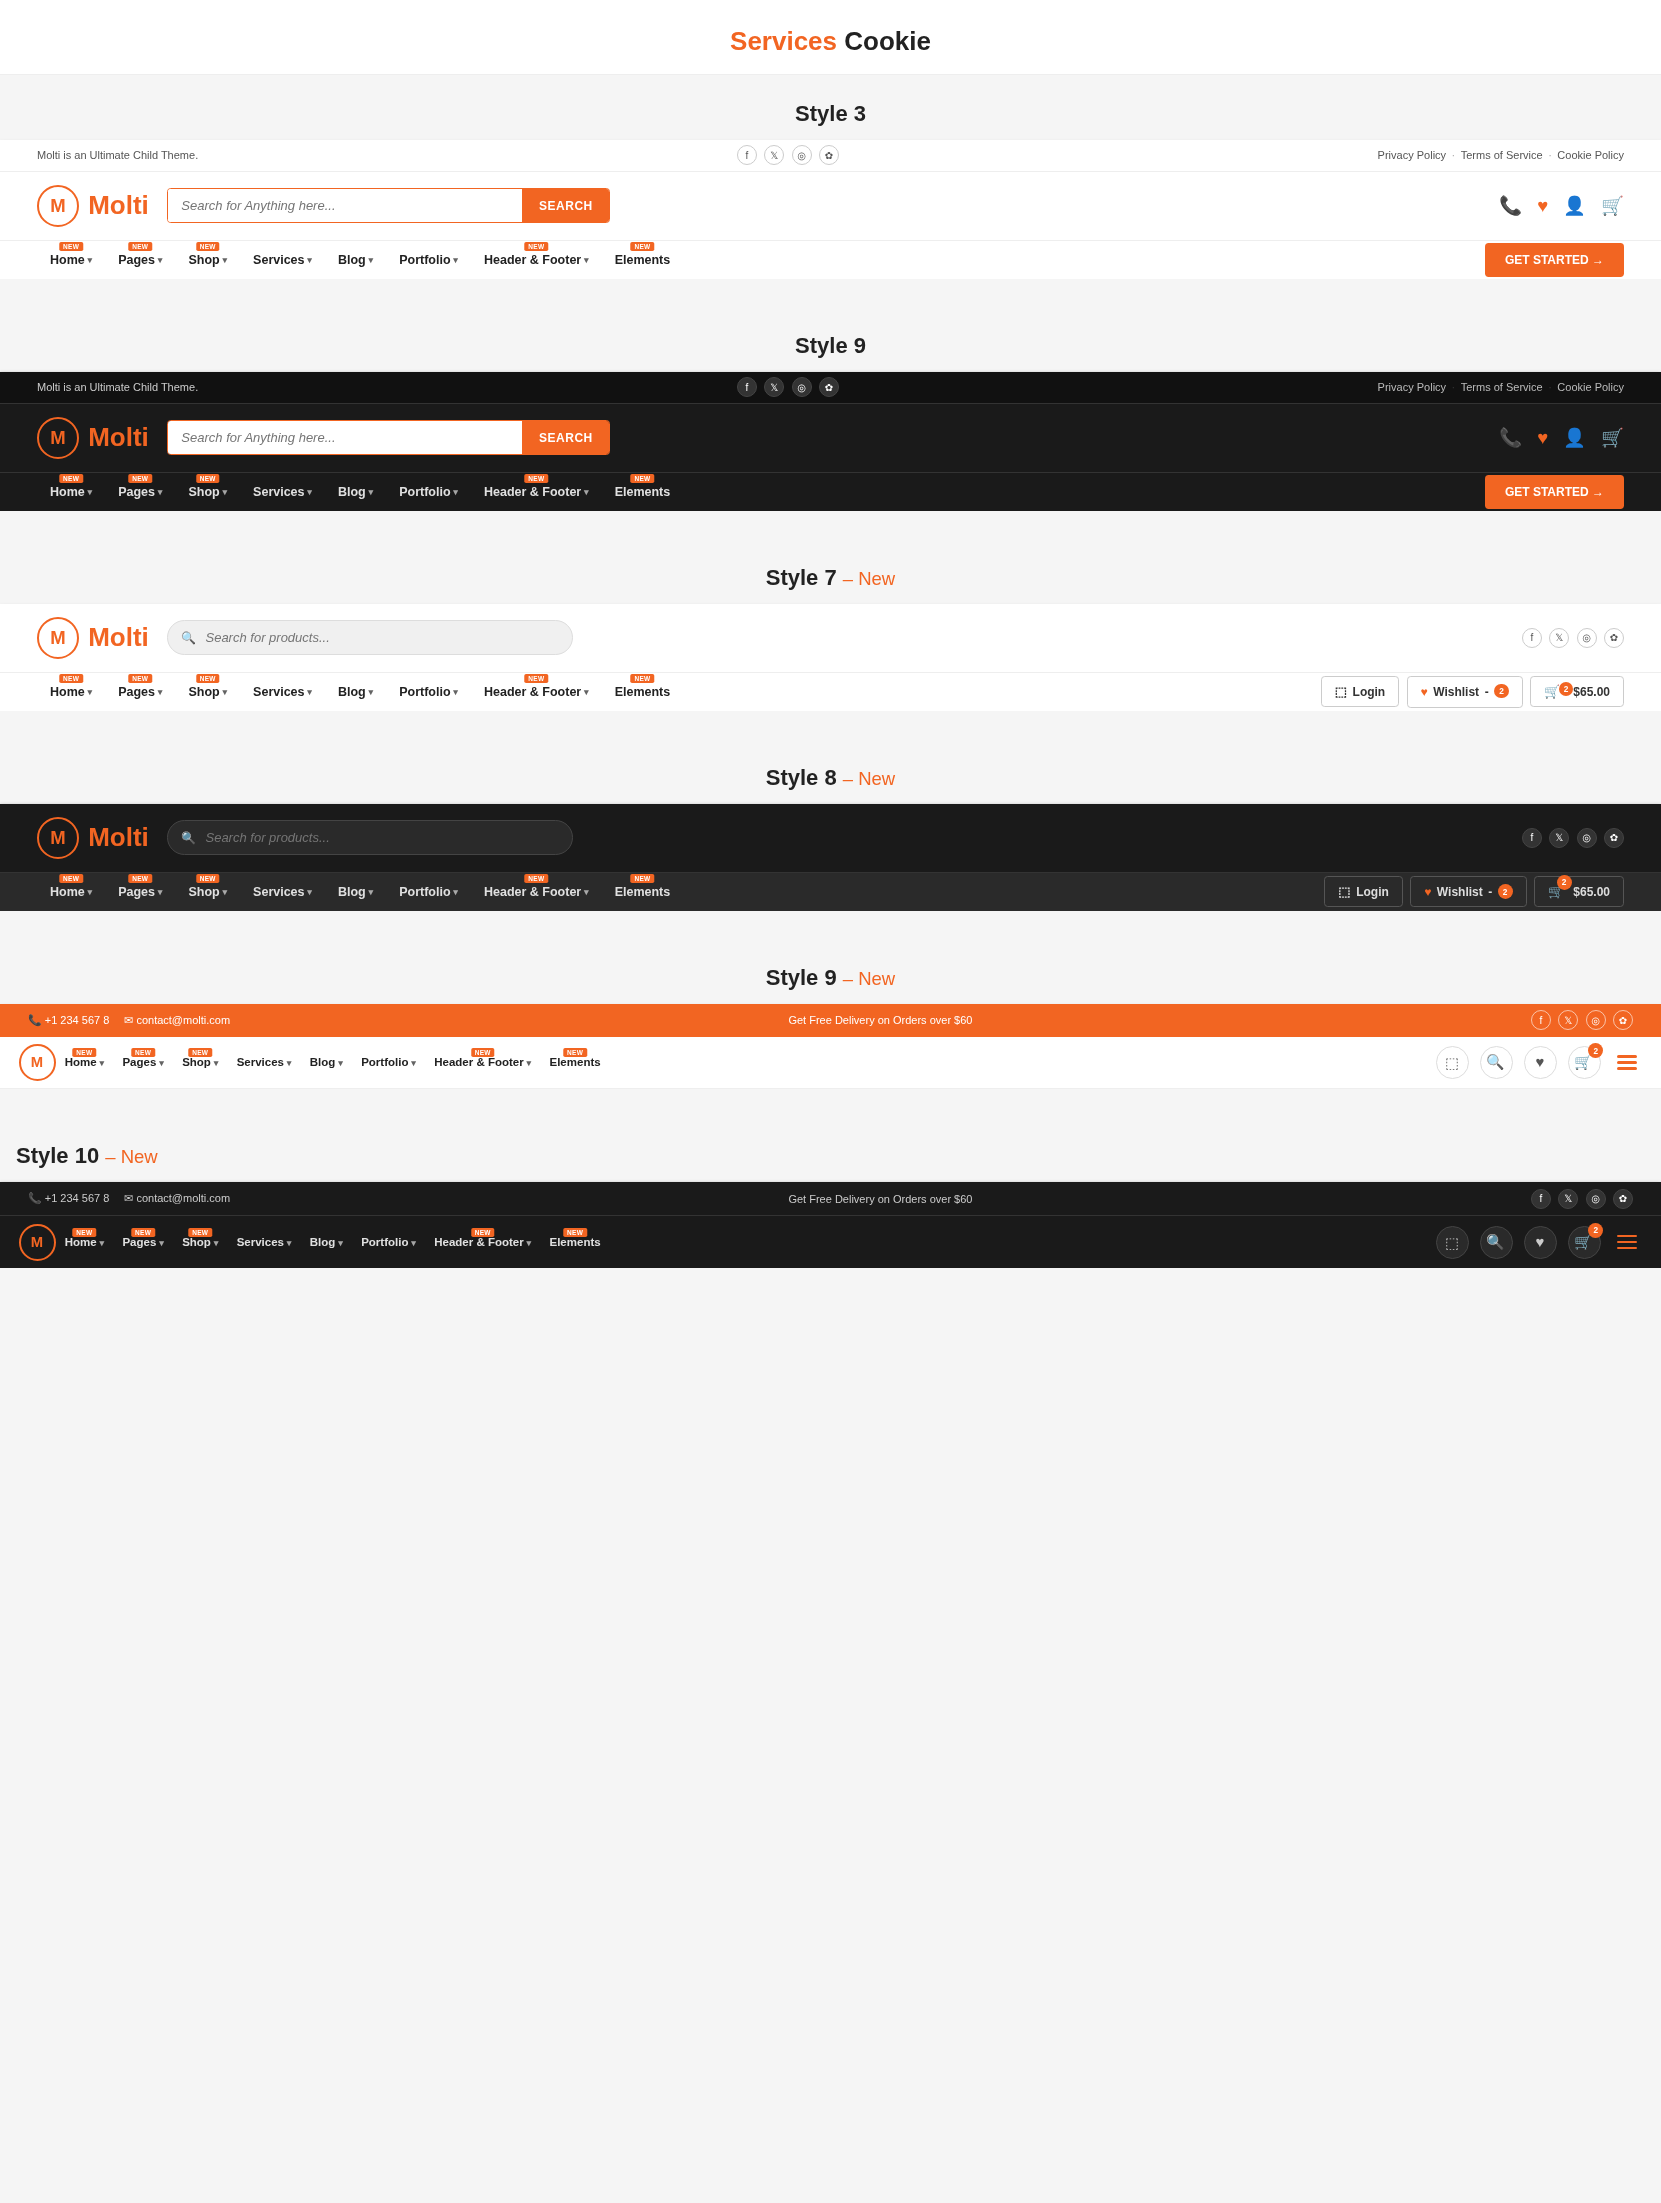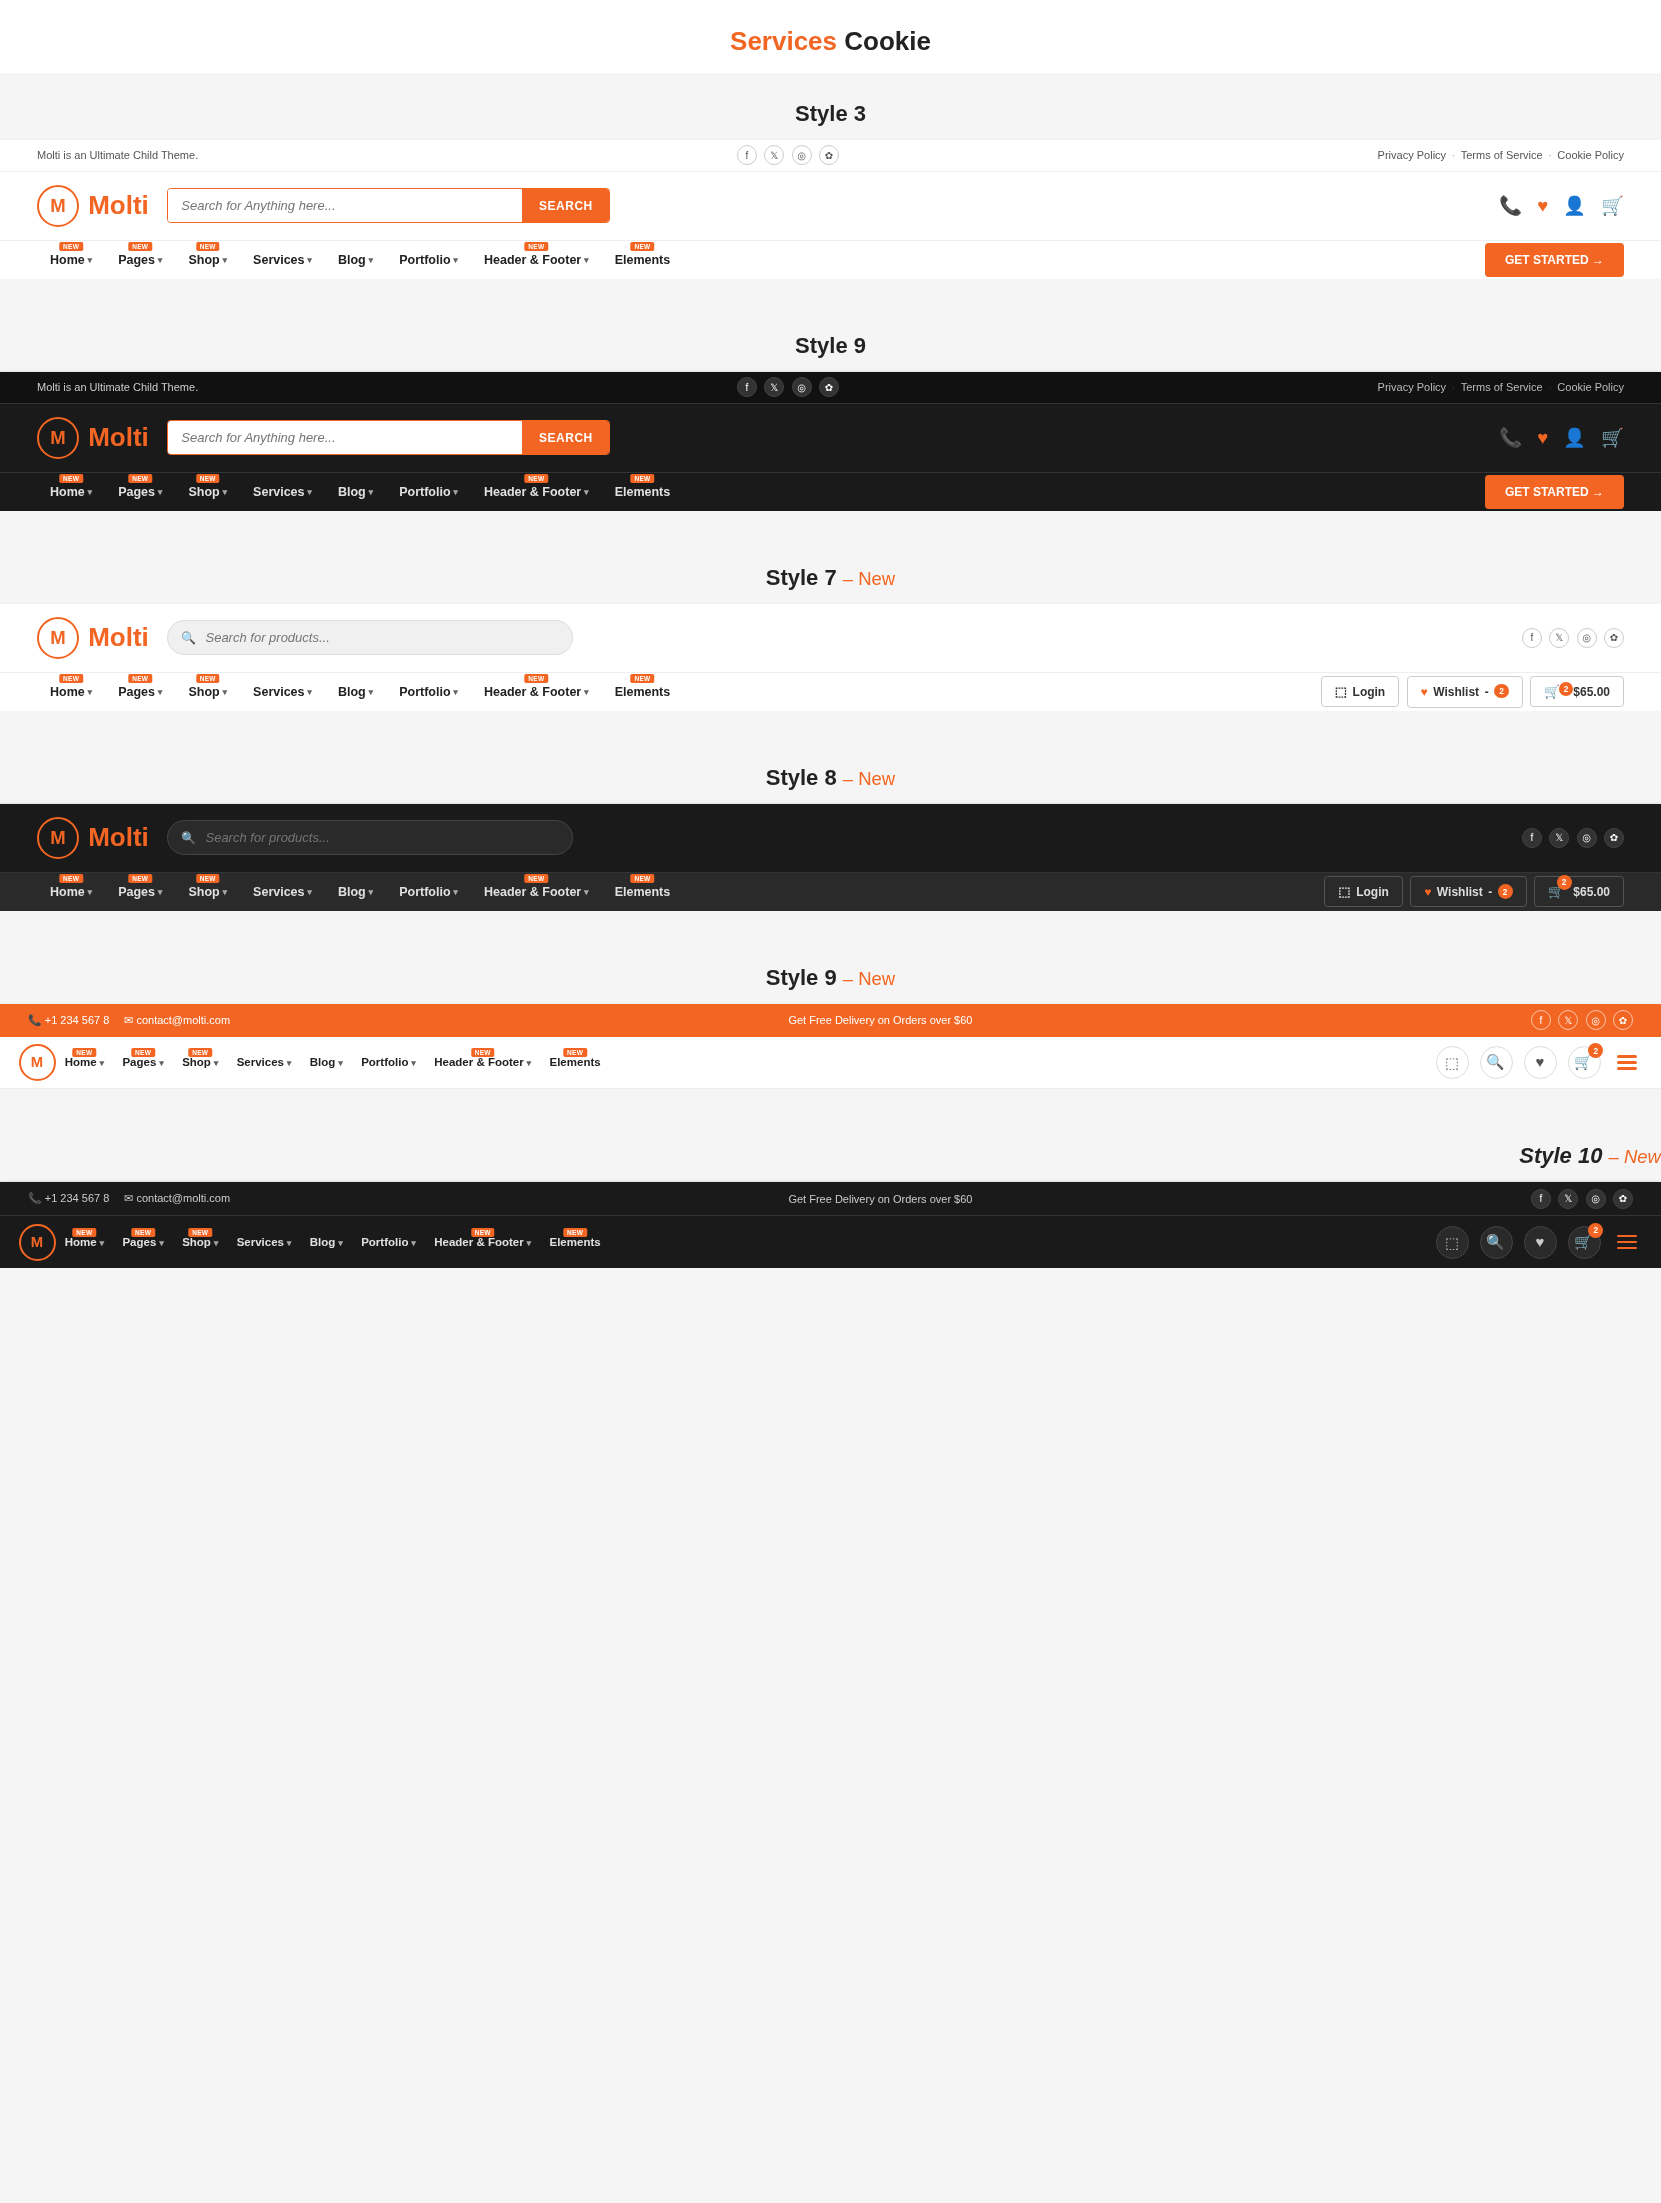--- a/index.html
+++ b/index.html
@@ -677,21 +677,21 @@
         <span></span>
           <span></span>
           <span></span>
       </div>
     </div>
   </div>
 </div>
 
 <div class="section-spacer"></div>
 
-<div style="text-align:right; font-size:22px; font-weight:700; padding:26px 0 13px; background:#f5f5f5;font-style:italic;">
+<div style="text-align:left; font-size:22px; font-weight:700; padding:26px 16px 13px; background:#f5f5f5;">
   Style 10 <span style="color:#f26522; font-weight:400; font-size:18.5px;">– New</span>
 </div>
 
 <div style="background:#1a1a1a; box-shadow:0 0.9px 3.7px rgba(0,0,0,0.3);">
 
   <div style="background:#1a1a1a; display:flex; align-items:center; justify-content:space-between; padding:6.5px 28px; font-size:11px; color:#ccc; border-bottom:0.9px solid #333;">
     <div style="display:flex; align-items:center; gap:14.8px;">
       <span>📞 <span>+1 234 567 8</span></span>
       <span>✉ <span>contact@molti.com</span></span>
     </div>

